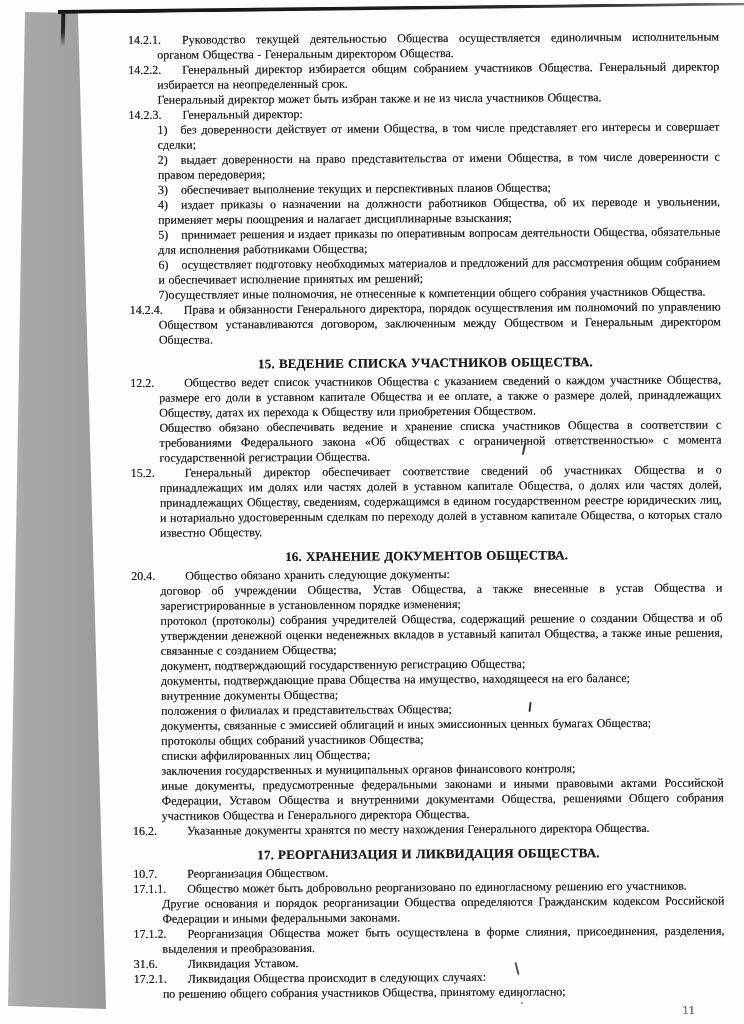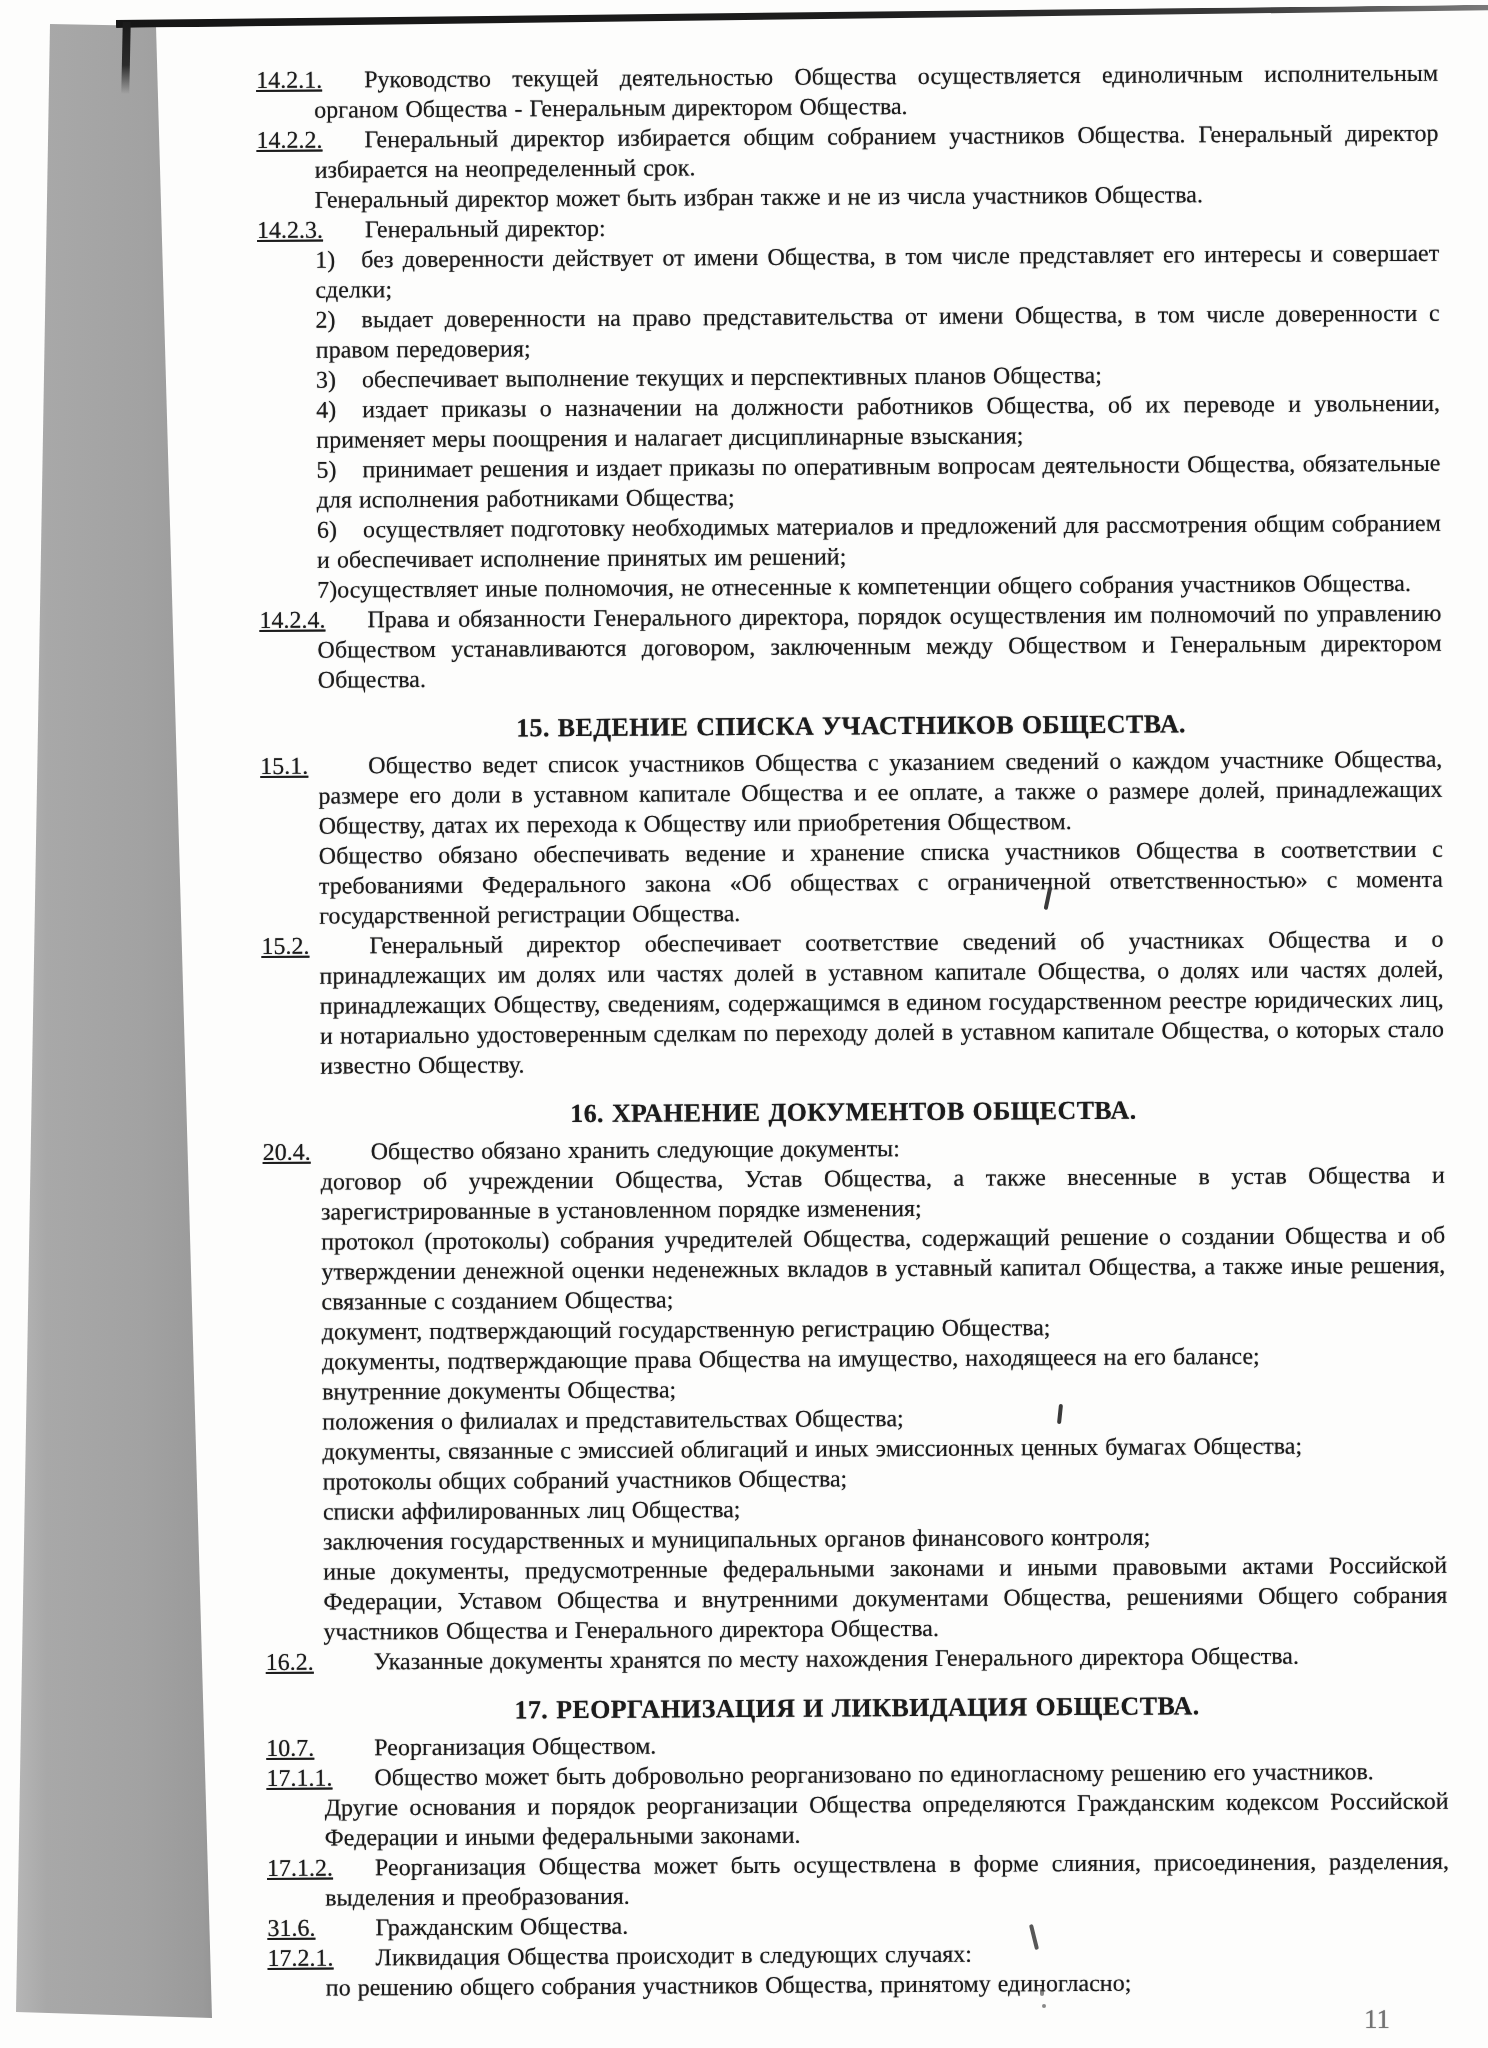--- a/index.html
+++ b/index.html
@@ -30,21 +30,21 @@
   
   .content{
     position:absolute;left:128px;top:33px;width:591px;
     font-size:12px;line-height:15px;color:#1c1c1c;
     text-align:justify;word-spacing:0.5px;
     text-shadow:0 0 0.5px rgba(25,25,25,0.65);
     transform:rotate(-0.35deg);transform-origin:top left;
   }
   .content p{margin:0;}
   .clause{padding-left:29px;text-indent:-29px;}
-  .clause .num{display:inline-block;width:54px;text-indent:0;text-decoration:underline;}
+  .clause .num{display:inline-block;width:54px;text-indent:0;}
   .sub{padding-left:29px;}
   .sub .subnum{display:inline-block;width:23px;}
   .plain{padding-left:29px;}
   h3.h{
     margin:9px 0 4px;font-size:13px;font-weight:bold;
     text-align:center;letter-spacing:0.2px;text-indent:0;
   }
   .page-number{
     position:absolute;left:682px;top:954px;width:30px;
     font-size:13.5px;color:#737373;text-shadow:0 0 0.5px rgba(25,25,25,0.6);margin-top:48px;
@@ -73,21 +73,21 @@
   <p class="sub"><span class="subnum">1)</span><span>без доверенности действует от имени Общества, в том числе представляет его интересы и совершает сделки;</span></p>
   <p class="sub"><span class="subnum">2)</span><span>выдает доверенности на право представительства от имени Общества, в том числе доверенности с правом передоверия;</span></p>
   <p class="sub"><span class="subnum">3)</span><span>обеспечивает выполнение текущих и перспективных планов Общества;</span></p>
   <p class="sub"><span class="subnum">4)</span><span>издает приказы о назначении на должности работников Общества, об их переводе и увольнении, применяет меры поощрения и налагает дисциплинарные взыскания;</span></p>
   <p class="sub"><span class="subnum">5)</span><span>принимает решения и издает приказы по оперативным вопросам деятельности Общества, обязательные для исполнения работниками Общества;</span></p>
   <p class="sub"><span class="subnum">6)</span><span>осуществляет подготовку необходимых материалов и предложений для рассмотрения общим собранием и обеспечивает исполнение принятых им решений;</span></p>
   <p class="plain">7)осуществляет иные полномочия, не отнесенные к компетенции общего собрания участников Общества.</p>
   <p class="clause"><span class="num">14.2.4.</span><span>Права и обязанности Генерального директора, порядок осуществления им полномочий по управлению Обществом устанавливаются договором, заключенным между Обществом и Генеральным директором Общества.</span></p>
 
   <h3 class="h">15. ВЕДЕНИЕ СПИСКА УЧАСТНИКОВ ОБЩЕСТВА.</h3>
-  <p class="clause"><span class="num">15.1.</span><span>Общество ведет список участников Общества с указанием сведений о каждом участнике Общества, размере его доли в уставном капитале Общества и ее оплате, а также о размере долей, принадлежащих Обществу, датах их перехода к Обществу или приобретения Обществом.</span></p>
+  <p class="clause"><span class="num">12.2.</span><span>Общество ведет список участников Общества с указанием сведений о каждом участнике Общества, размере его доли в уставном капитале Общества и ее оплате, а также о размере долей, принадлежащих Обществу, датах их перехода к Обществу или приобретения Обществом.</span></p>
   <p class="plain">Общество обязано обеспечивать ведение и хранение списка участников Общества в соответствии с требованиями Федерального закона «Об обществах с ограниченной ответственностью» с момента государственной регистрации Общества.</p>
   <p class="clause"><span class="num">15.2.</span><span>Генеральный директор обеспечивает соответствие сведений об участниках Общества и о принадлежащих им долях или частях долей в уставном капитале Общества, о долях или частях долей, принадлежащих Обществу, сведениям, содержащимся в едином государственном реестре юридических лиц, и нотариально удостоверенным сделкам по переходу долей в уставном капитале Общества, о которых стало известно Обществу.</span></p>
 
   <h3 class="h">16. ХРАНЕНИЕ ДОКУМЕНТОВ ОБЩЕСТВА.</h3>
   <p class="clause"><span class="num">20.4.</span><span>Общество обязано хранить следующие документы:</span></p>
   <p class="plain">договор об учреждении Общества, Устав Общества, а также внесенные в устав Общества и зарегистрированные в установленном порядке изменения;</p>
   <p class="plain">протокол (протоколы) собрания учредителей Общества, содержащий решение о создании Общества и об утверждении денежной оценки неденежных вкладов в уставный капитал Общества, а также иные решения, связанные с созданием Общества;</p>
   <p class="plain">документ, подтверждающий государственную регистрацию Общества;</p>
   <p class="plain">документы, подтверждающие права Общества на имущество, находящееся на его балансе;</p>
   <p class="plain">внутренние документы Общества;</p>
@@ -97,21 +97,21 @@
   <p class="plain">списки аффилированных лиц Общества;</p>
   <p class="plain">заключения государственных и муниципальных органов финансового контроля;</p>
   <p class="plain">иные документы, предусмотренные федеральными законами и иными правовыми актами Российской Федерации, Уставом Общества и внутренними документами Общества, решениями Общего собрания участников Общества и Генерального директора Общества.</p>
   <p class="clause"><span class="num">16.2.</span><span>Указанные документы хранятся по месту нахождения Генерального директора Общества.</span></p>
 
   <h3 class="h">17. РЕОРГАНИЗАЦИЯ И ЛИКВИДАЦИЯ ОБЩЕСТВА.</h3>
   <p class="clause"><span class="num">10.7.</span><span>Реорганизация Обществом.</span></p>
   <p class="clause"><span class="num">17.1.1.</span><span>Общество может быть добровольно реорганизовано по единогласному решению его участников.</span></p>
   <p class="plain">Другие основания и порядок реорганизации Общества определяются Гражданским кодексом Российской Федерации и иными федеральными законами.</p>
   <p class="clause"><span class="num">17.1.2.</span><span>Реорганизация Общества может быть осуществлена в форме слияния, присоединения, разделения, выделения и преобразования.</span></p>
-  <p class="clause"><span class="num">31.6.</span><span>Гражданским Общества.</span></p>
+  <p class="clause"><span class="num">31.6.</span><span>Ликвидация Уставом.</span></p>
   <p class="clause"><span class="num">17.2.1.</span><span>Ликвидация Общества происходит в следующих случаях:</span></p>
   <p class="plain">по решению общего собрания участников Общества, принятому единогласно;</p>
 
 </div>
 
 <div class="page-number">11</div>
 
 <div class="artifact a1"></div>
 <div class="artifact a2"></div>
 <div class="artifact a3"></div>

